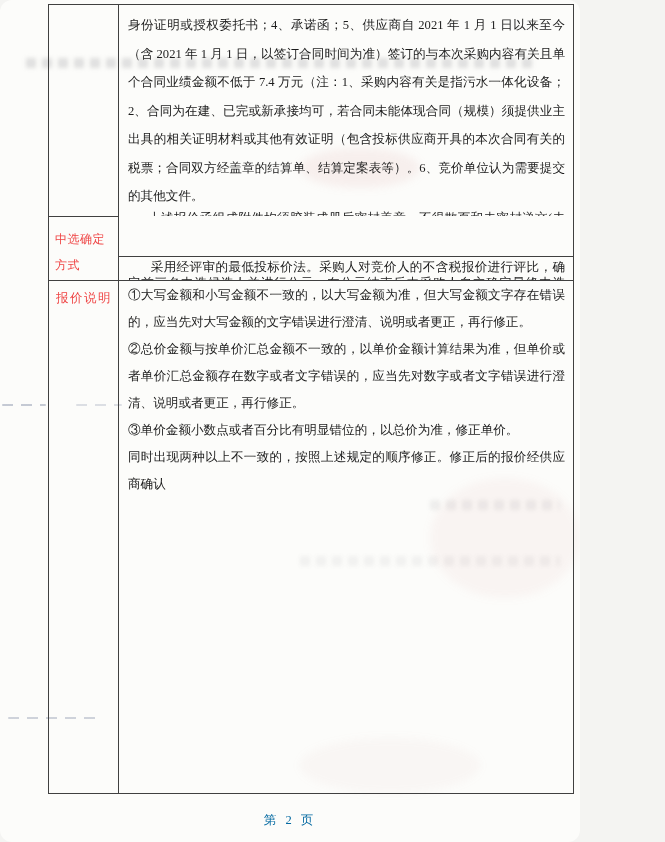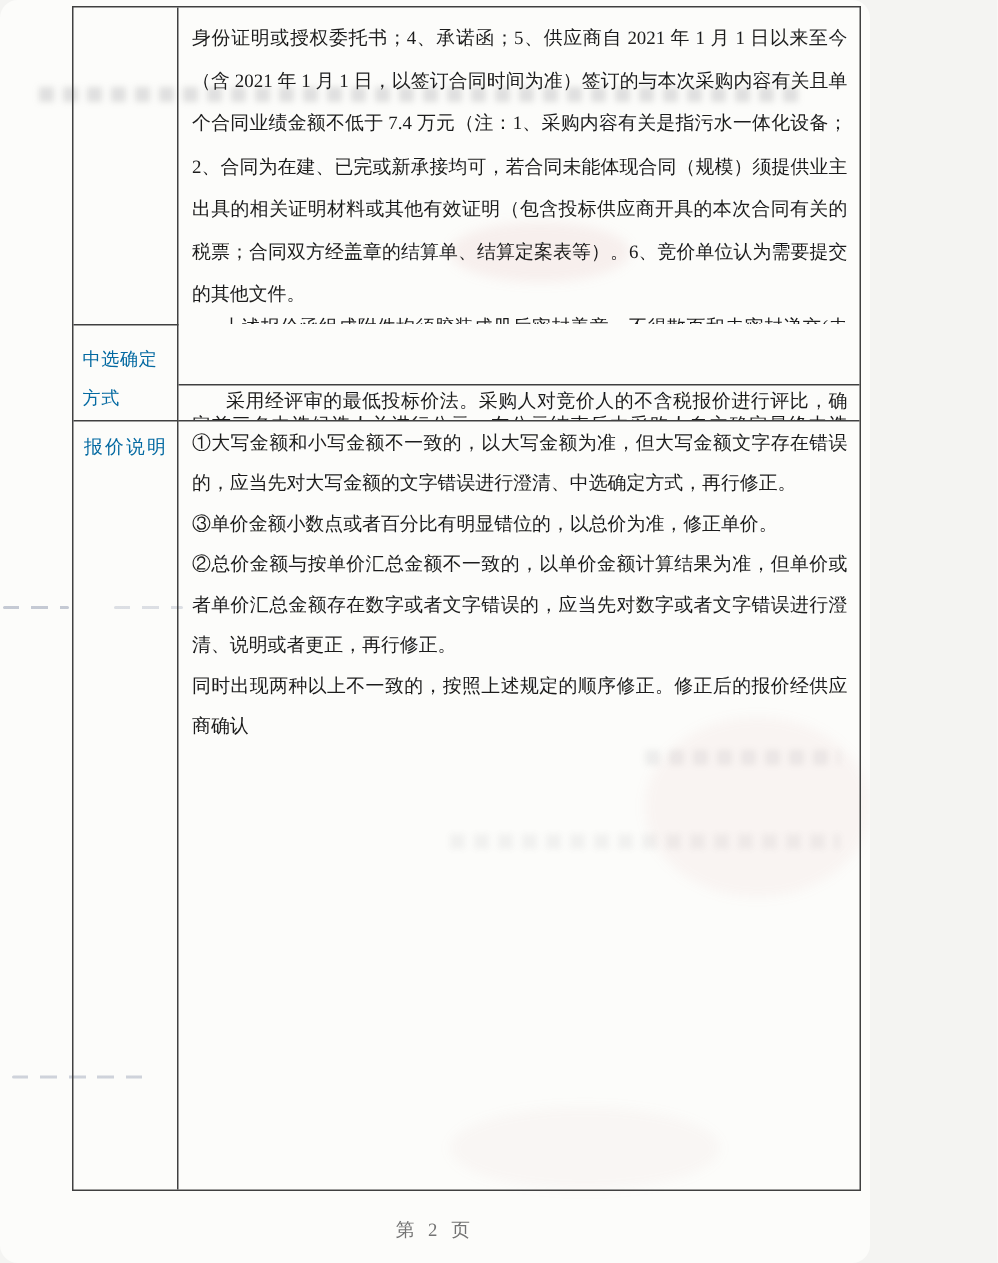--- a/index.html
+++ b/index.html
@@ -21,21 +21,21 @@
     grid-template-columns:70px 1fr;
     grid-template-rows:211px 64px 1fr;
     background:transparent;
   }
   .cell{overflow:hidden;}
   .label-cell{border-right:1px solid #404040;}
   .row2{border-top:1px solid #404040;}
   .row3{border-top:1px solid #404040;}
 
   .label{
-    font-size:12px;line-height:26px;color:#0369a1;
+    font-size:12px;line-height:26px;color:#ef4444;
     padding:9px 2px 0 6px;letter-spacing:.5px;
   }
   .label-r3{font-size:12.5px;letter-spacing:1.5px;padding:8px 0 0 7px;line-height:18px;}
 
   .content-cell{padding:6px 8px 0 9px;}
   .content-r2{padding:2px 8px 0 9px;margin-top:40px;}
   .content-r3{padding:1px 8px 0 9px;}
 
   p.para{
     margin:0;font-size:12.6px;color:#1c1c1c;
@@ -43,21 +43,21 @@
     word-break:break-all;
   }
   .para-wide{line-height:28.5px;}
   .para-tight{line-height:15.5px;margin-top:3px;text-indent:1.6em;}
   .para-mid{font-size:12.3px;line-height:16px;text-indent:1.8em;}
   .para-w3{line-height:27px;}
 
   
   .footer{
     position:absolute;left:0;right:0;top:812px;
-    text-align:center;font-size:12.5px;color:#737373;letter-spacing:3px;
+    text-align:center;font-size:12.5px;color:#0369a1;letter-spacing:3px;
   }
 
   
   .fold{
     position:absolute;height:2px;opacity:.55;border-radius:1px;
     background:repeating-linear-gradient(90deg,#97a0b4 0 11px,transparent 11px 19px);
   }
   .fold-top-right{left:592px;top:60px;width:33px;background:#9aa3b8;opacity:.5;}
   .fold-mid-left{left:2px;top:404px;width:44px;}
   .fold-mid-inner{left:76px;top:404px;width:46px;opacity:.32;}
@@ -108,23 +108,23 @@
       <div class="label">中选确定方式</div>
     </div>
     <div class="cell content-cell content-r2 row2">
       <p class="para para-mid">采用经评审的最低投标价法。采购人对竞价人的不含税报价进行评比，确定前三名中选候选人并进行公示。在公示结束后由采购人自主确定最终中选人，达到优质采购的目的。评审时，若供应商 U 盘中的竞价文件电子版与纸质竞价文件不一致时，按照供应商提交的纸质竞价文件进行评比。</p>
     </div>
 
     <div class="cell label-cell row3">
       <div class="label label-r3">报价说明</div>
     </div>
     <div class="cell content-cell content-r3 row3">
-      <p class="para para-w3">①大写金额和小写金额不一致的，以大写金额为准，但大写金额文字存在错误的，应当先对大写金额的文字错误进行澄清、中选确定方式，再行修正。</p>
+      <p class="para para-w3">①大写金额和小写金额不一致的，以大写金额为准，但大写金额文字存在错误的，应当先对大写金额的文字错误进行澄清、说明或者更正，再行修正。</p>
+      <p class="para para-w3">②总价金额与按单价汇总金额不一致的，以单价金额计算结果为准，但单价或者单价汇总金额存在数字或者文字错误的，应当先对数字或者文字错误进行澄清、说明或者更正，再行修正。</p>
       <p class="para para-w3">③单价金额小数点或者百分比有明显错位的，以总价为准，修正单价。</p>
-      <p class="para para-w3">②总价金额与按单价汇总金额不一致的，以单价金额计算结果为准，但单价或者单价汇总金额存在数字或者文字错误的，应当先对数字或者文字错误进行澄清、说明或者更正，再行修正。</p>
       <p class="para para-w3">同时出现两种以上不一致的，按照上述规定的顺序修正。修正后的报价经供应商确认</p>
     </div>
 
   </div>
 
   <div class="footer">第 2 页</div>
 
 </div>
 
 </body></html>

